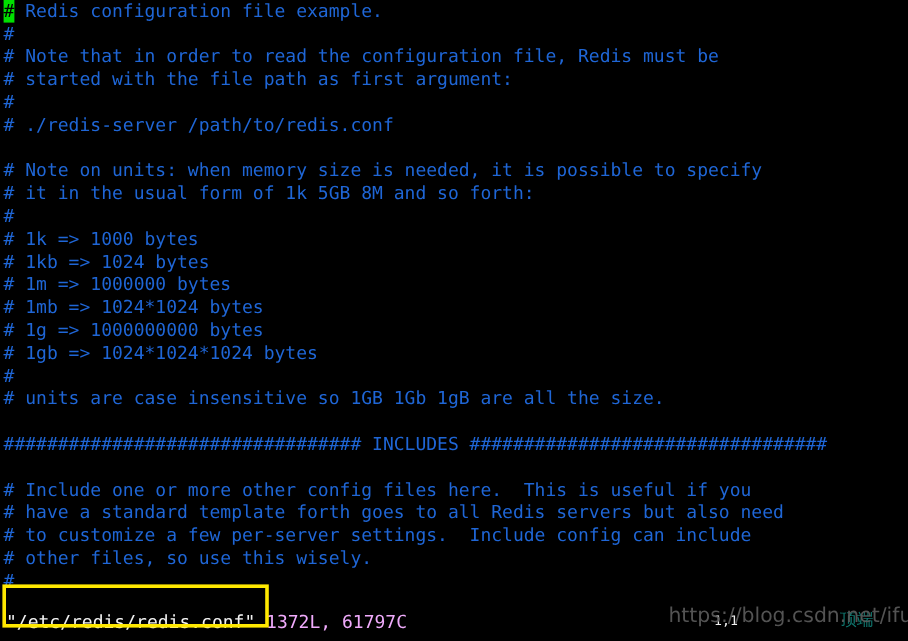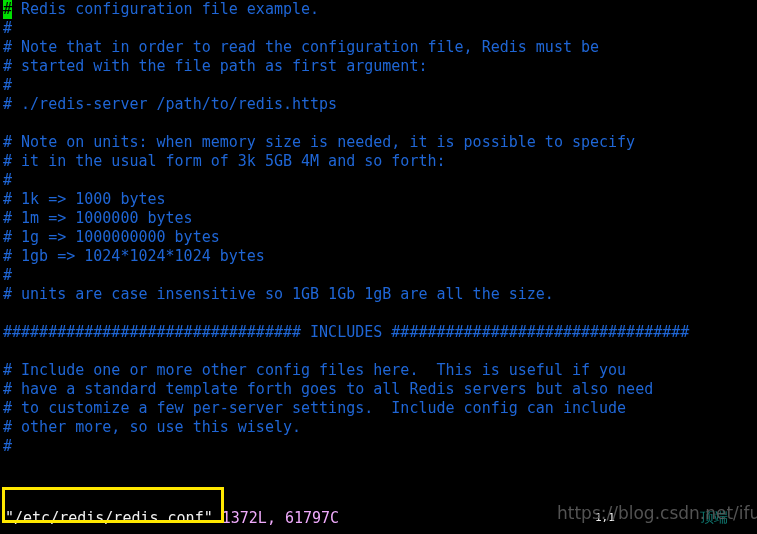--- a/index.html
+++ b/index.html
@@ -116,38 +116,40 @@
 
 <div id="screen">
 
   <div id="terminal">
 
     <div class="line"><span class="cursor-cell">#</span><span> Redis configuration file example.</span></div>
     <div class="line">#</div>
     <div class="line"># Note that in order to read the configuration file, Redis must be</div>
     <div class="line"># started with the file path as first argument:</div>
     <div class="line">#</div>
-    <div class="line"># ./redis-server /path/to/redis.https</div>
+    <div class="line"># ./redis-server /path/to/redis.conf</div>
     <div class="line blank"></div>
     <div class="line"># Note on units: when memory size is needed, it is possible to specify</div>
-    <div class="line"># it in the usual form of 3k 5GB 4M and so forth:</div>
+    <div class="line"># it in the usual form of 1k 5GB 8M and so forth:</div>
     <div class="line">#</div>
     <div class="line"># 1k =&gt; 1000 bytes</div>
+    <div class="line"># 1kb =&gt; 1024 bytes</div>
     <div class="line"># 1m =&gt; 1000000 bytes</div>
+    <div class="line"># 1mb =&gt; 1024*1024 bytes</div>
     <div class="line"># 1g =&gt; 1000000000 bytes</div>
     <div class="line"># 1gb =&gt; 1024*1024*1024 bytes</div>
     <div class="line">#</div>
     <div class="line"># units are case insensitive so 1GB 1Gb 1gB are all the size.</div>
     <div class="line blank"></div>
     <div class="line">################################# INCLUDES #################################</div>
     <div class="line blank"></div>
     <div class="line"># Include one or more other config files here.  This is useful if you</div>
     <div class="line"># have a standard template forth goes to all Redis servers but also need</div>
     <div class="line"># to customize a few per-server settings.  Include config can include</div>
-    <div class="line"># other more, so use this wisely.</div>
+    <div class="line"># other files, so use this wisely.</div>
     <div class="line">#</div>
 
   </div>
 
   <div id="statusline"><span class="fname">"/etc/redis/redis.conf"</span><span class="meta"> <span>1372L, 61797C</span></span></div>
 
   <div id="ruler">1,1</div>
 
   <div id="position-indicator">顶端</div>
 

